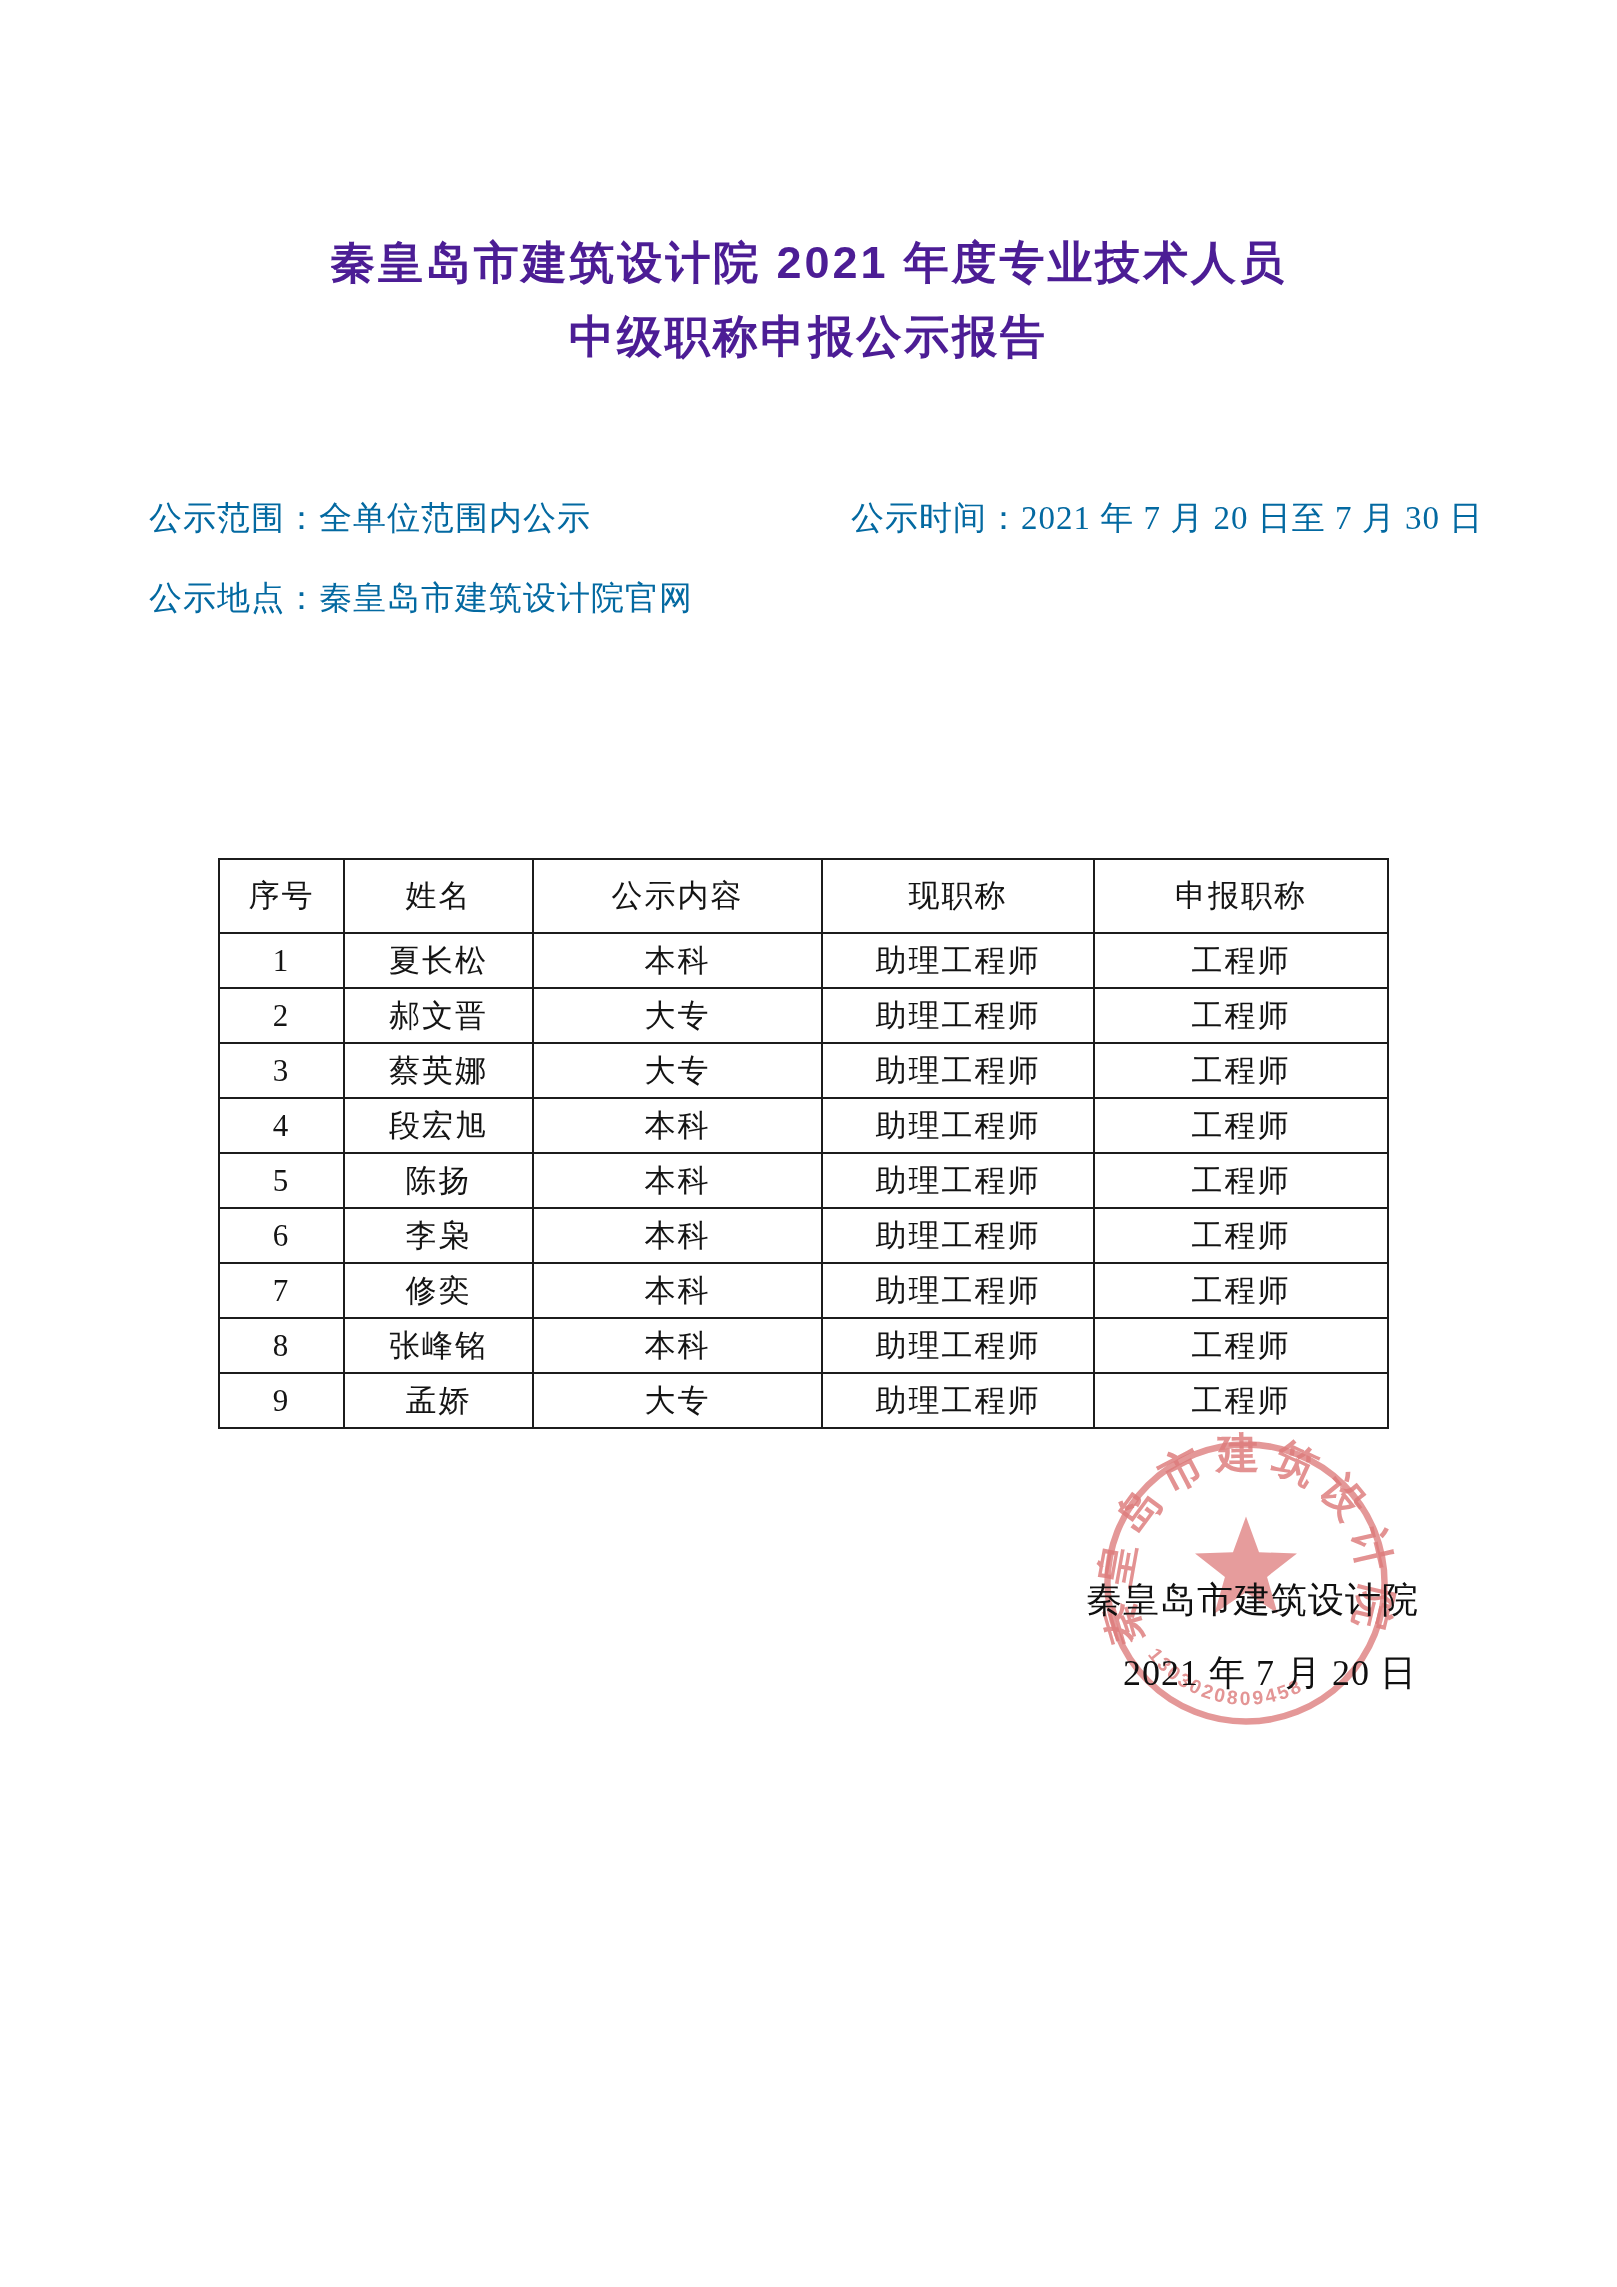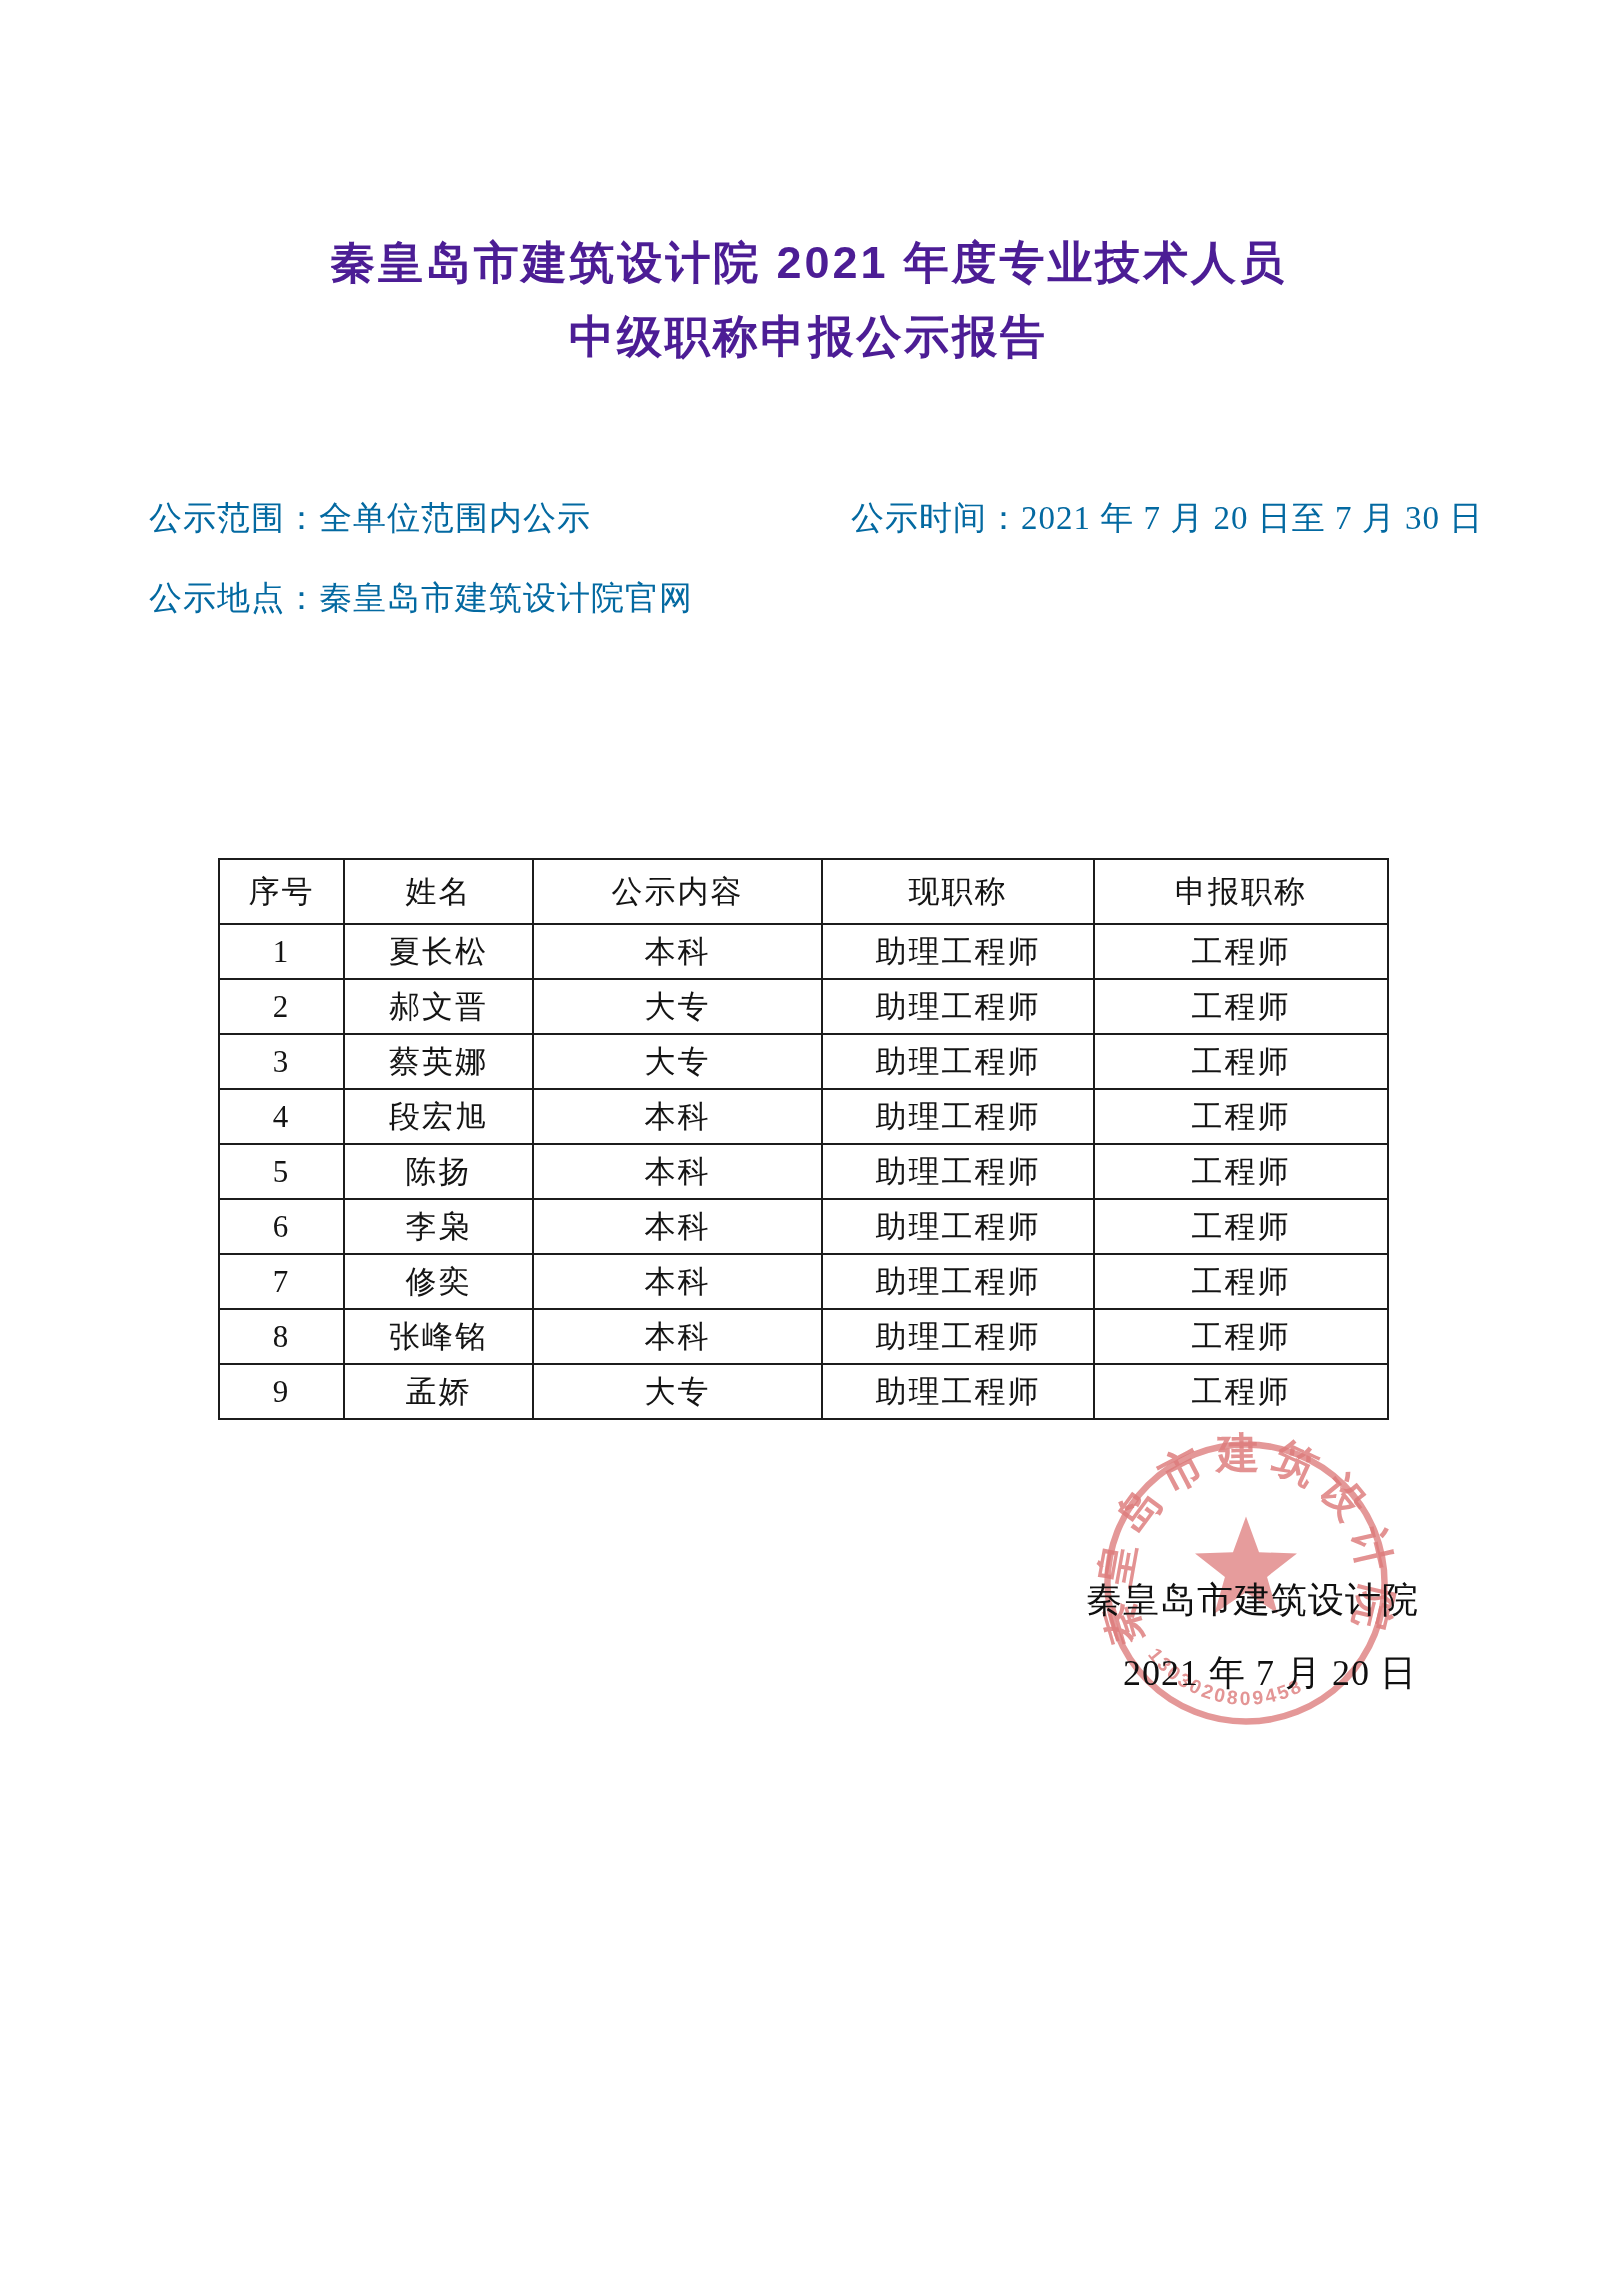--- a/index.html
+++ b/index.html
@@ -56,21 +56,21 @@
   table.personnel th, table.personnel td {
     border:2px solid #1c1c1c;
     text-align:center;
     vertical-align:middle;
     font-size:31px;
     font-weight:400;
     color:#141414;
     letter-spacing:2px;
     overflow:hidden;
   }
-  table.personnel thead th { height:65px; }
+  table.personnel thead th { height:74px; }
   table.personnel tbody td { height:55px; }
   table.personnel thead tr { border-bottom:2.9px solid #1c1c1c; }
 
   .stamp {
     position:absolute; left:1089px; top:1426px;
     width:314px; height:314px;
     z-index:1;
     pointer-events:none;
   }
   .seal-arc-text {

